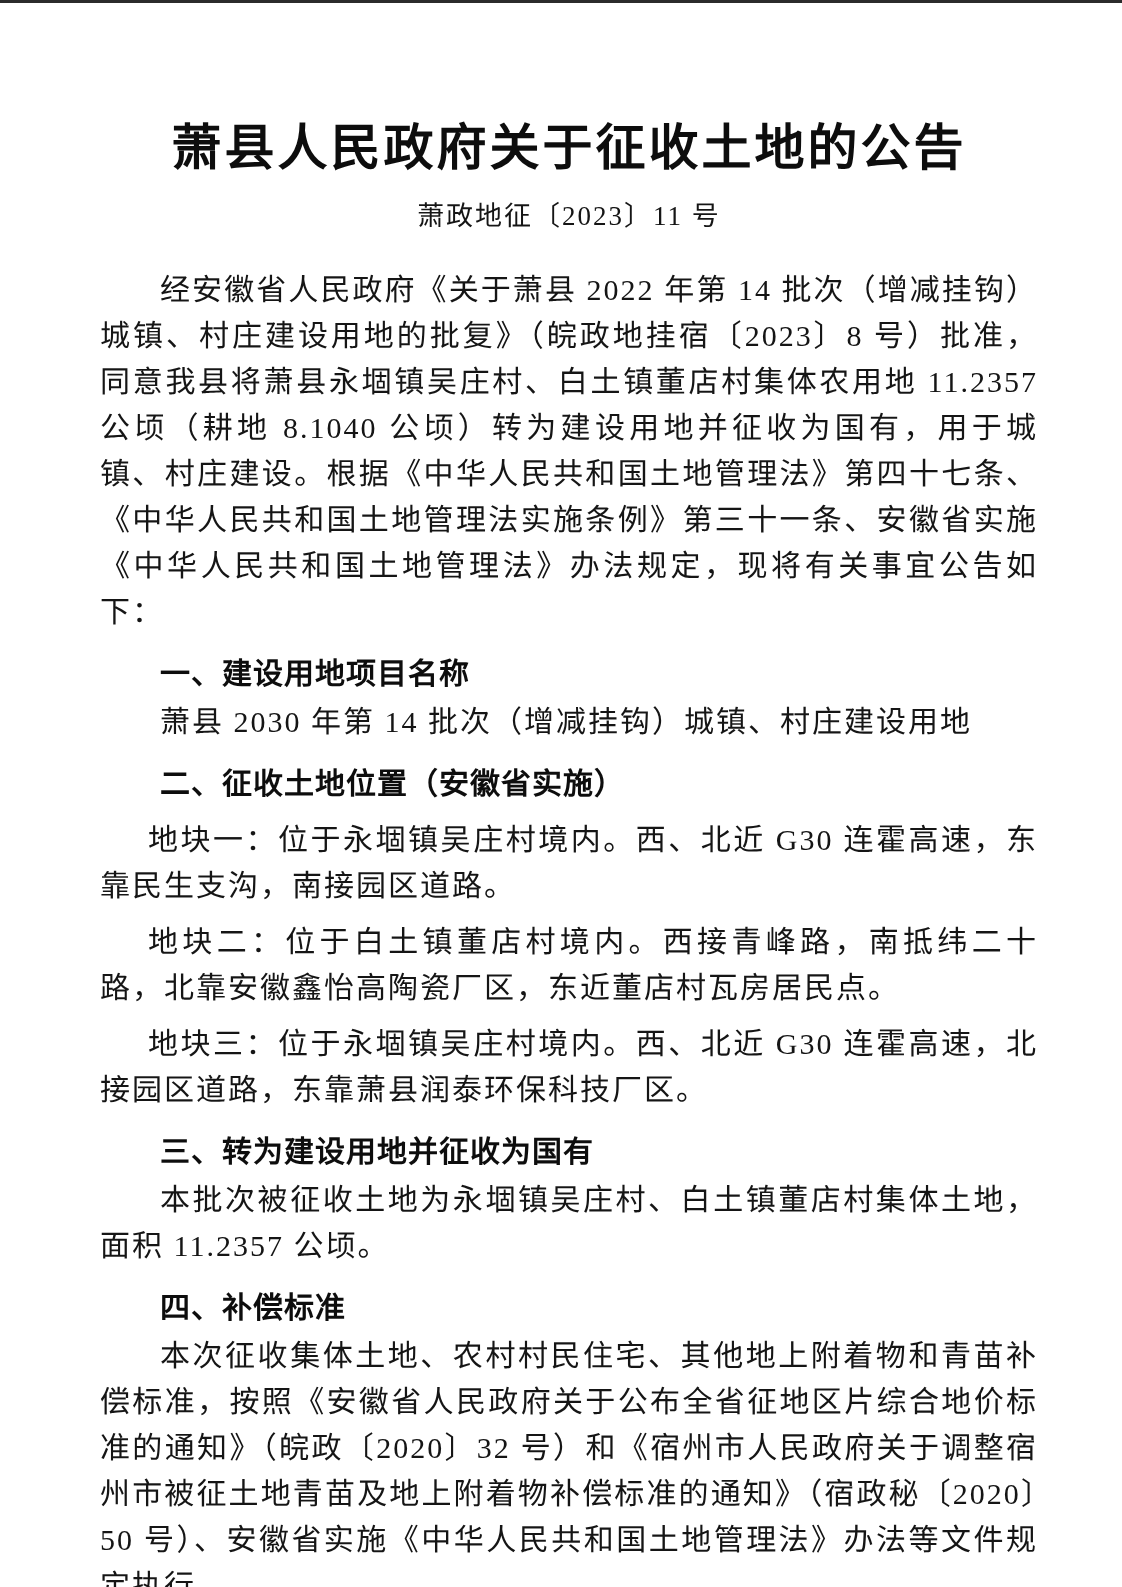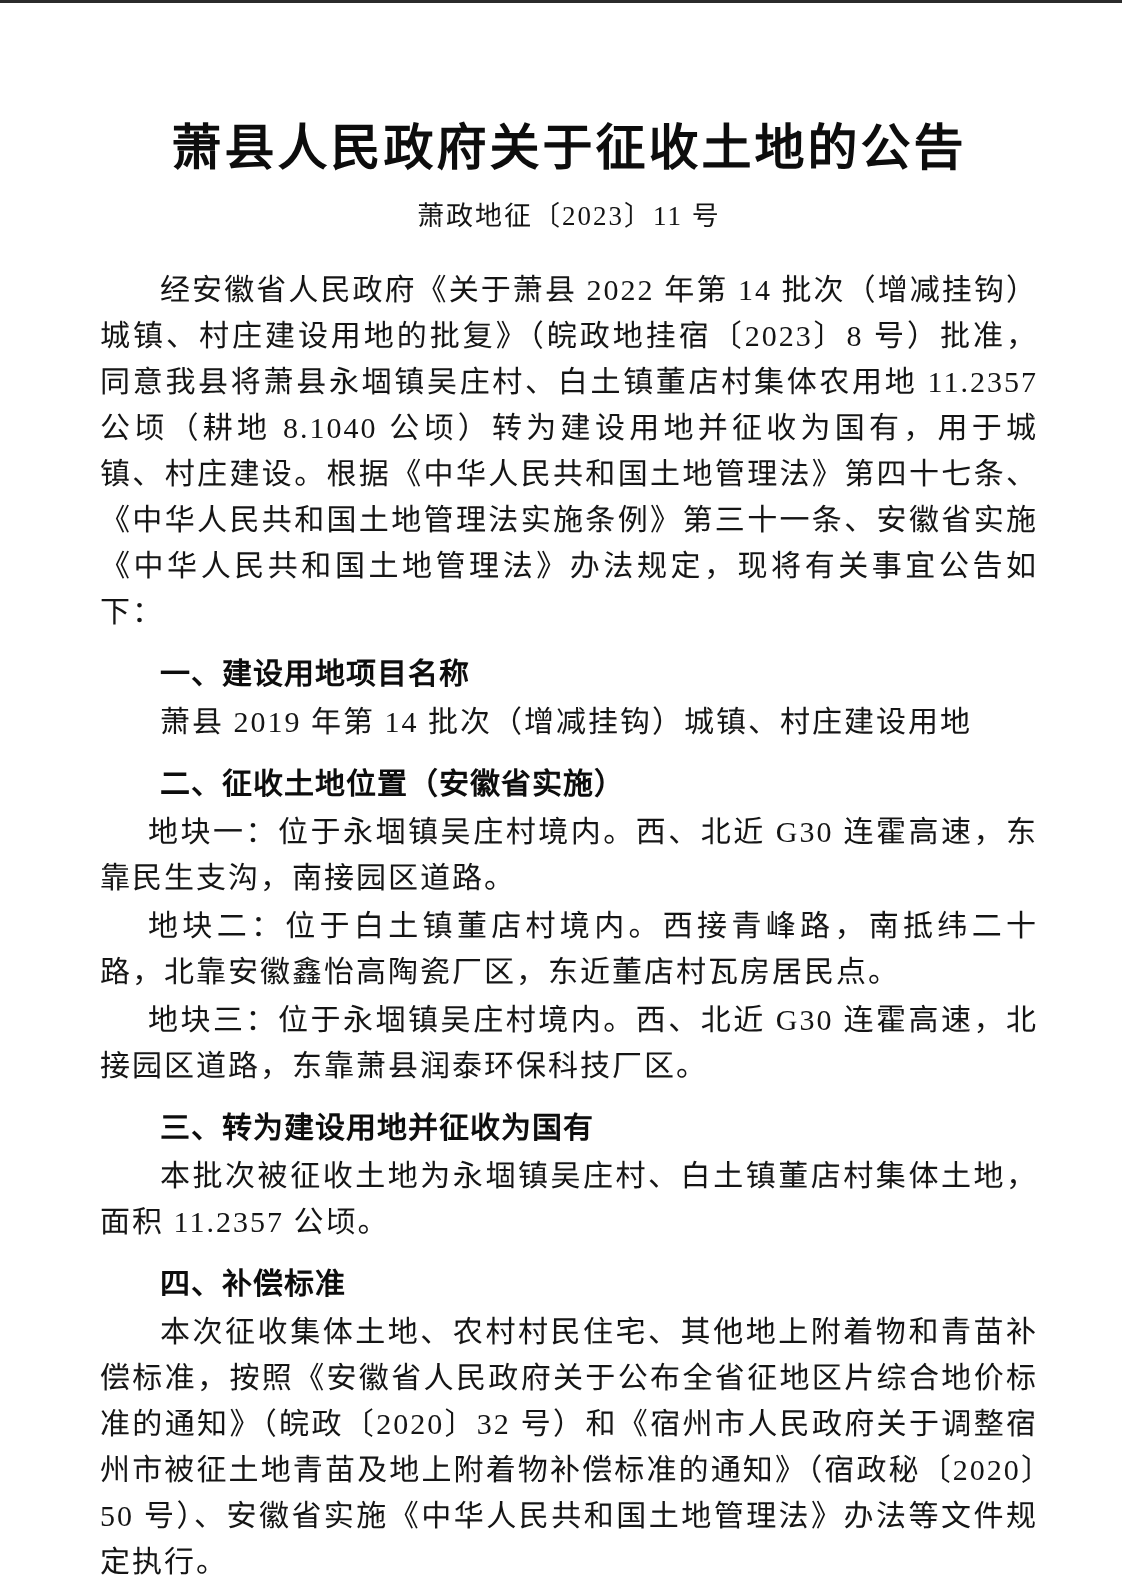--- a/index.html
+++ b/index.html
@@ -51,21 +51,21 @@
     line-height: 46px;
     letter-spacing: 2px;
     text-align: justify;
     color: #151515;
   }
   p.para {
     text-indent: 2em;
   }
   p.para-plot {
     text-indent: 1.6em;
-    margin-top: 2px;
+    margin-top: 10px;
   }
   p.sec-heading {
     text-indent: 2em;
     font-weight: bold;
     font-family: "Liberation Sans", "DejaVu Sans", sans-serif;
     letter-spacing: 1px;
     color: #0d0d0d;
     margin-top: 16px;
     margin-bottom: 2px;
   }
@@ -79,21 +79,21 @@
 
     <h1 class="doc-title">萧县人民政府关于征收土地的公告</h1>
 
     <div class="doc-number">萧政地征〔2023〕11 号</div>
 
     <div class="body-text">
       <p class="para">经安徽省人民政府《关于萧县 2022 年第 14 批次（增减挂钩）城镇、村庄建设用地的批复》（皖政地挂宿〔2023〕8 号）批准，同意我县将萧县永堌镇吴庄村、白土镇董店村集体农用地 11.2357 公顷（耕地 8.1040 公顷）转为建设用地并征收为国有，用于城镇、村庄建设。根据《中华人民共和国土地管理法》第四十七条、《中华人民共和国土地管理法实施条例》第三十一条、安徽省实施《中华人民共和国土地管理法》办法规定，现将有关事宜公告如下：</p>
 
       <p class="sec-heading">一、建设用地项目名称</p>
 
-      <p class="para">萧县 2019 年第 14 批次（增减挂钩）城镇、村庄建设用地</p>
+      <p class="para">萧县 2030 年第 14 批次（增减挂钩）城镇、村庄建设用地</p>
 
       <p class="sec-heading">二、征收土地位置（安徽省实施）</p>
 
       <p class="para-plot">地块一：位于永堌镇吴庄村境内。西、北近 G30 连霍高速，东靠民生支沟，南接园区道路。</p>
 
       <p class="para-plot">地块二：位于白土镇董店村境内。西接青峰路，南抵纬二十路，北靠安徽鑫怡高陶瓷厂区，东近董店村瓦房居民点。</p>
 
       <p class="para-plot">地块三：位于永堌镇吴庄村境内。西、北近 G30 连霍高速，北接园区道路，东靠萧县润泰环保科技厂区。</p>
 
       <p class="sec-heading">三、转为建设用地并征收为国有</p>

